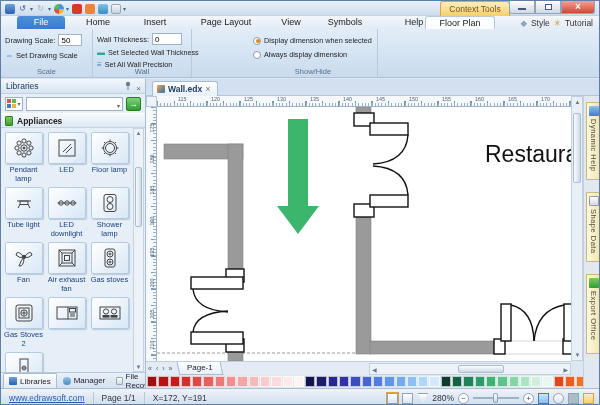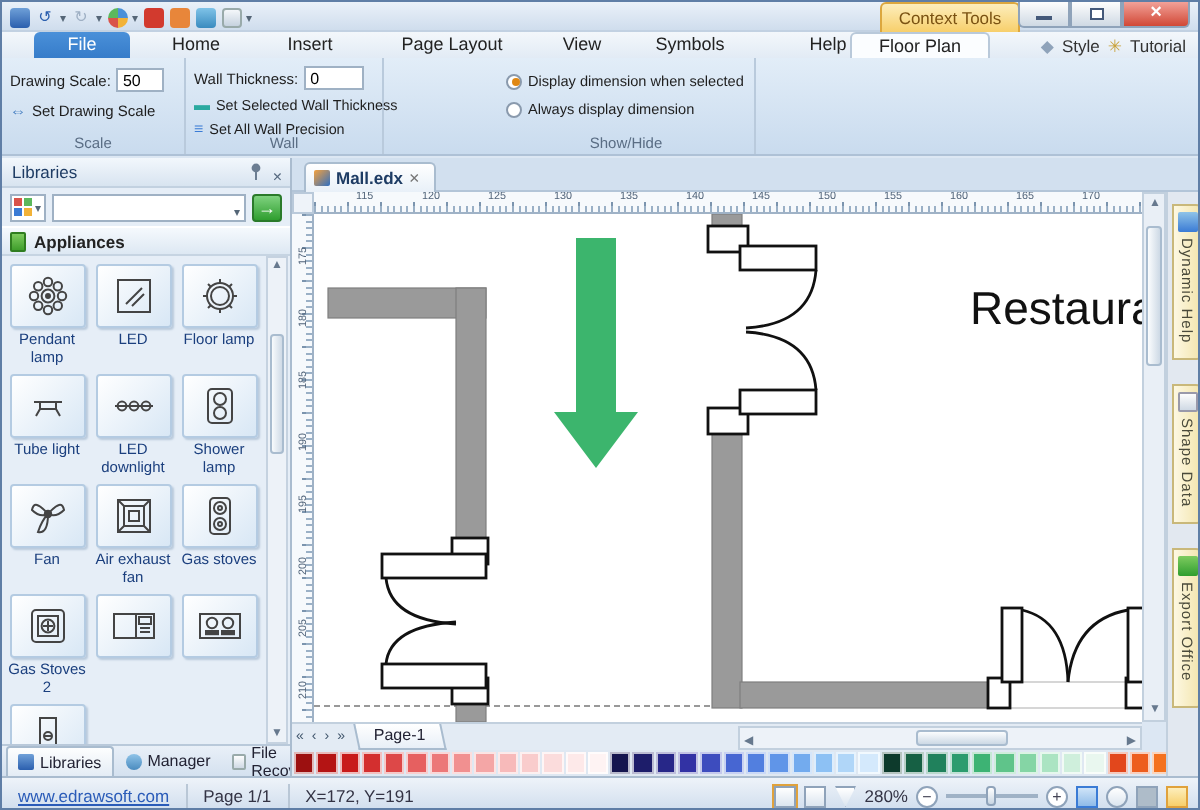--- a/index.html
+++ b/index.html
@@ -403,21 +403,21 @@
       <span class="lptab">
         <span class="ticon" style="background:linear-gradient(#fdfdfd,#cfd9e4);border:1px solid #9aa;"></span>
         <span>File Recovery</span>
       </span>
     </div>
   </div>
 
   <div class="doc-tabbar">
     <div class="doc-tab">
       <span class="doc-ic"></span>
-      <span>Mall.edx</span>
+      <span>Wall.edx</span>
       <span class="doc-x">×</span>
     </div>
   </div>
   <div class="corner"></div>
   <div class="hruler" id="h-ruler">
       <span class="hrlabel" style="left: 21px;">115</span>
       <span class="hrlabel" style="left: 54px;">120</span>
       <span class="hrlabel" style="left: 87px;">125</span>
       <span class="hrlabel" style="left: 120px;">130</span>
       <span class="hrlabel" style="left: 153px;">135</span>

